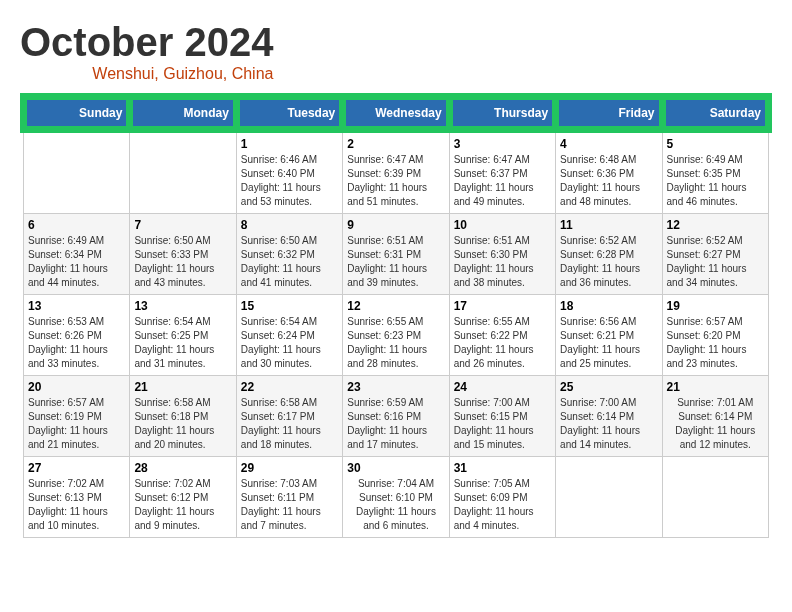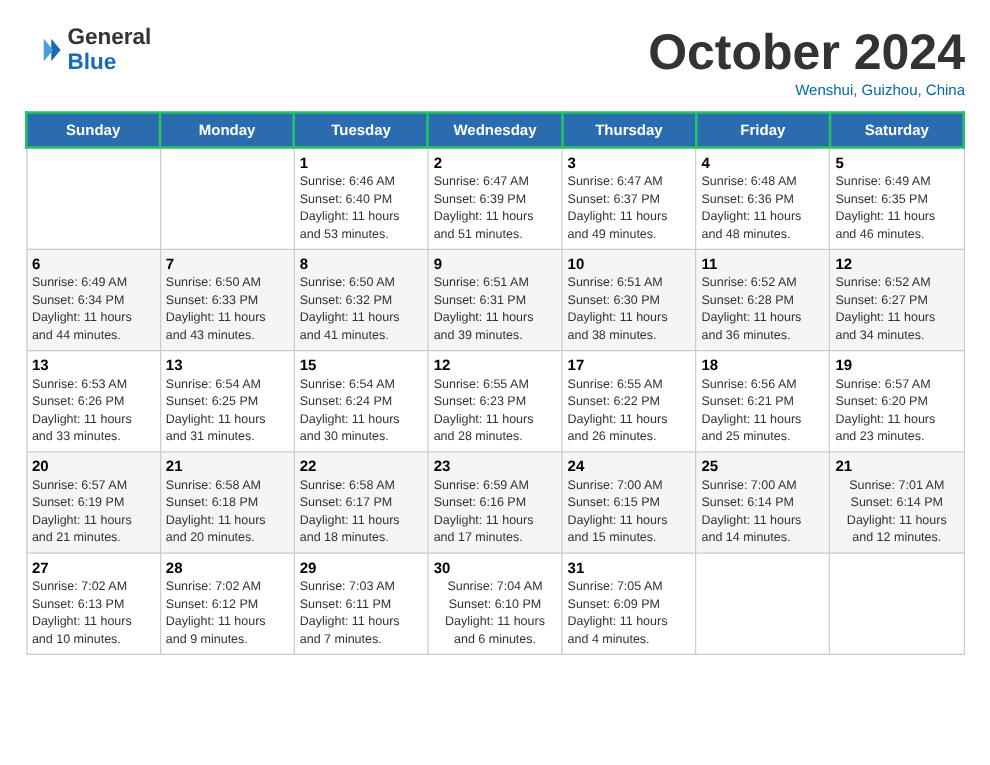--- a/index.html
+++ b/index.html
@@ -36,36 +36,36 @@
     }
     .title-block {
       text-align: right;
     }
     .month-title {
       font-size: 40px;
       font-weight: bold;
       color: #333;
     }
     .location {
-      font-size: 12px;
-      color: #0369a1;
+      font-size: 16px;
+      color: #c2410c;
     }
     .calendar {
       width: 100%;
       border-collapse: collapse;
       font-size: 11px;
     }
     .calendar th {
       background: #2b6cb0;
       color: #fff;
       padding: 6px 4px;
-      text-align: center;
+      text-align: right;
       font-weight: bold;
       font-size: 12px;
-      border: 2px solid #22c55e;
+      border: 7px solid #22c55e;
       margin-top: 48px;
     }
     .calendar td {
       border: 1px solid #ccc;
       vertical-align: top;
       padding: 4px;
       width: calc(100% / 7);
       min-height: 80px;
       background: #fff;
     }
@@ -83,30 +83,20 @@
       line-height: 1.4;
     }
     .empty-cell {
       background: #fff !important;
     }
   </style>
 </head>
 <body>
 
 <div class="header">
-  <div class="logo">
-    <svg class="logo-icon" viewBox="0 0 40 40">
-      <polygon points="28,8 38,20 28,32" fill="#1a6bb5"></polygon>
-      <polygon points="20,8 30,20 20,32" fill="#4a9fd4"></polygon>
-    </svg>
-    <div class="logo-text">
-      <span class="logo-general">General</span>
-      <span class="logo-blue">Blue</span>
-    </div>
-  </div>
   <div class="title-block">
     <div class="month-title">October 2024</div>
     <div class="location">Wenshui, Guizhou, China</div>
   </div>
 </div>
 
 <table class="calendar">
   <thead>
     <tr>
     <th>Sunday</th>

